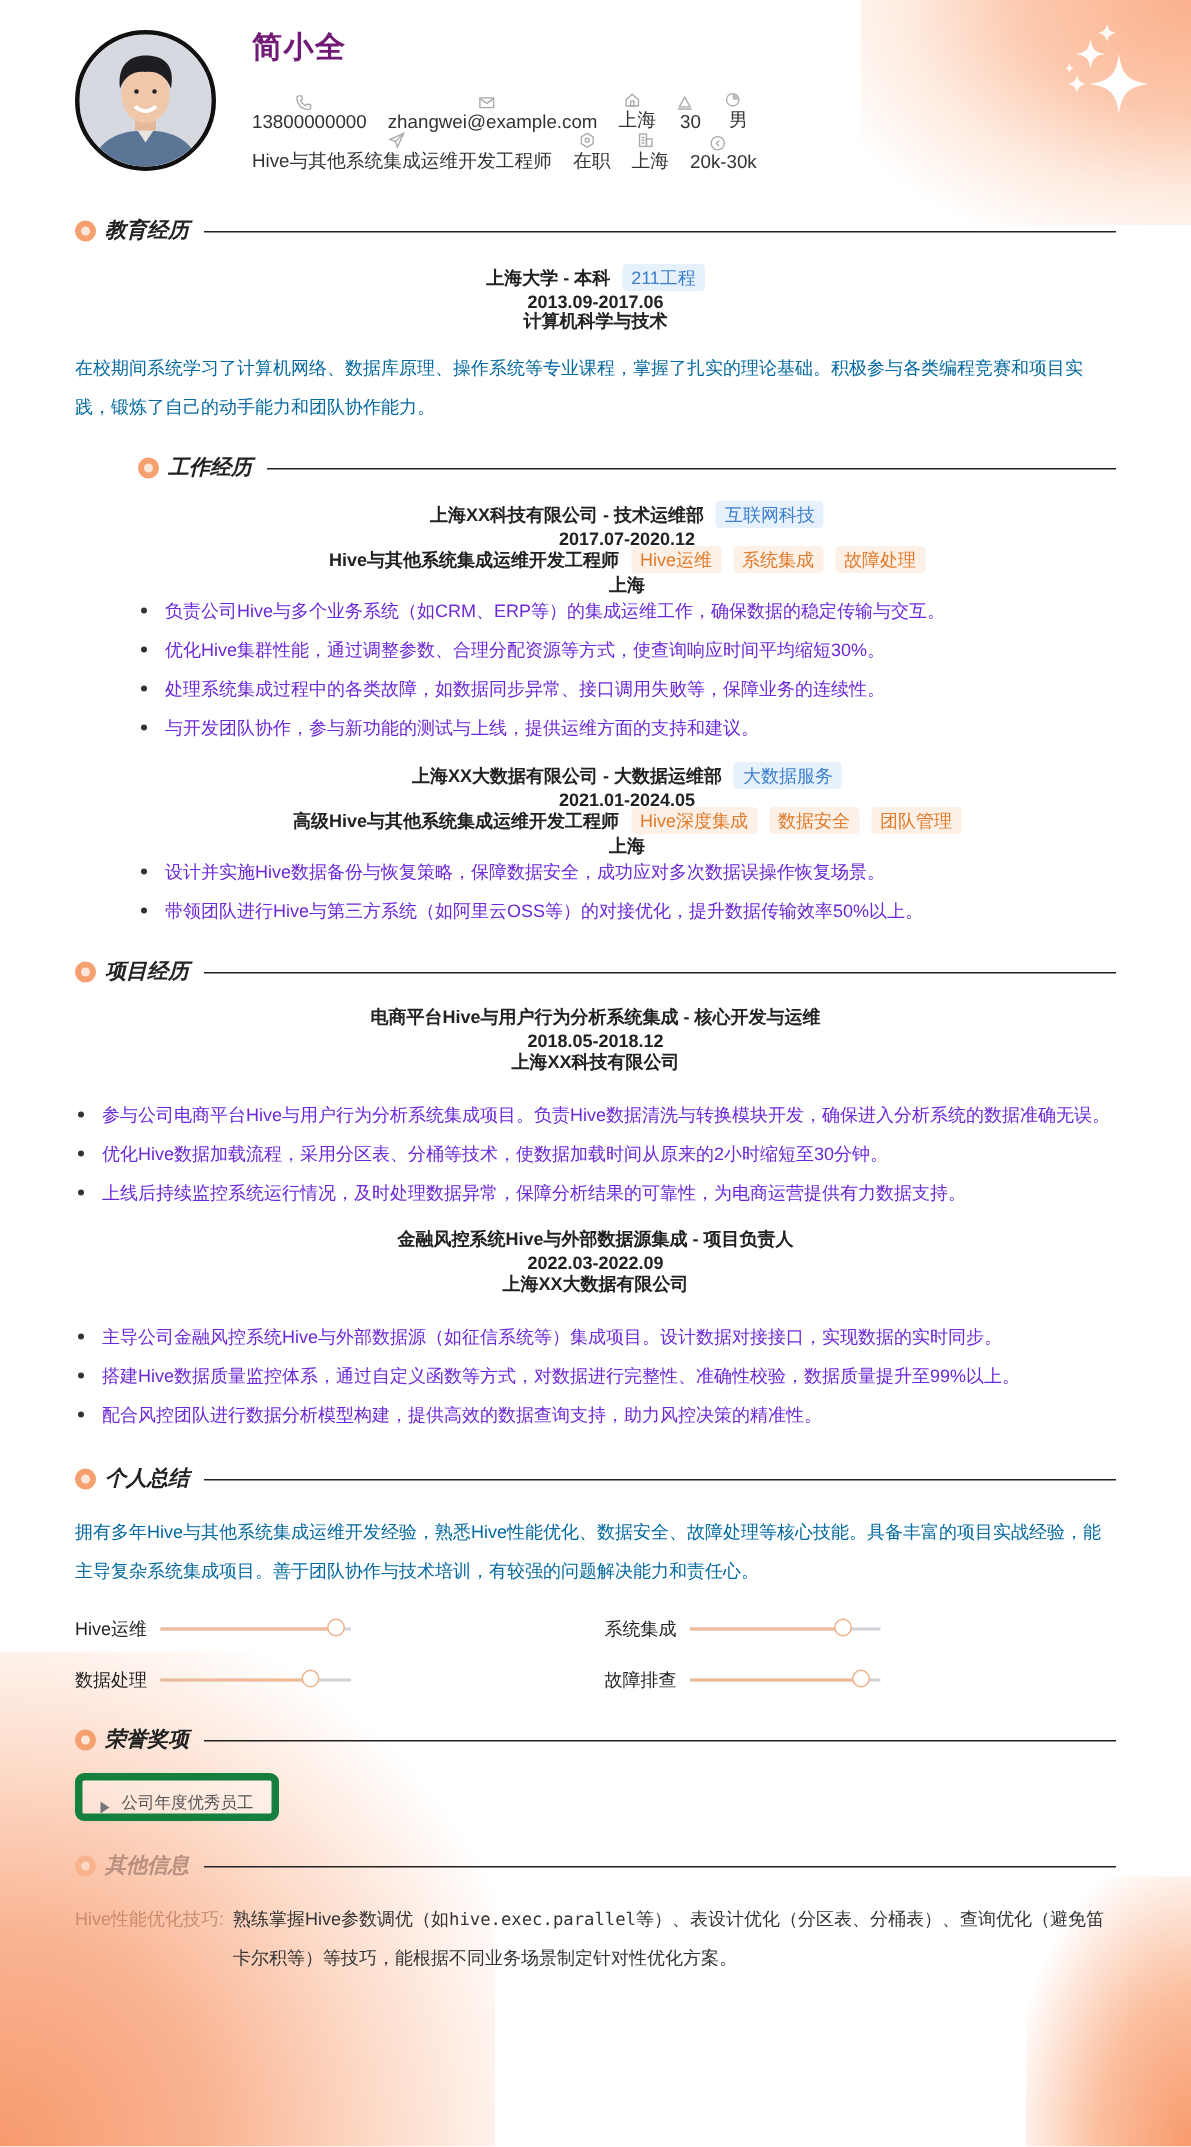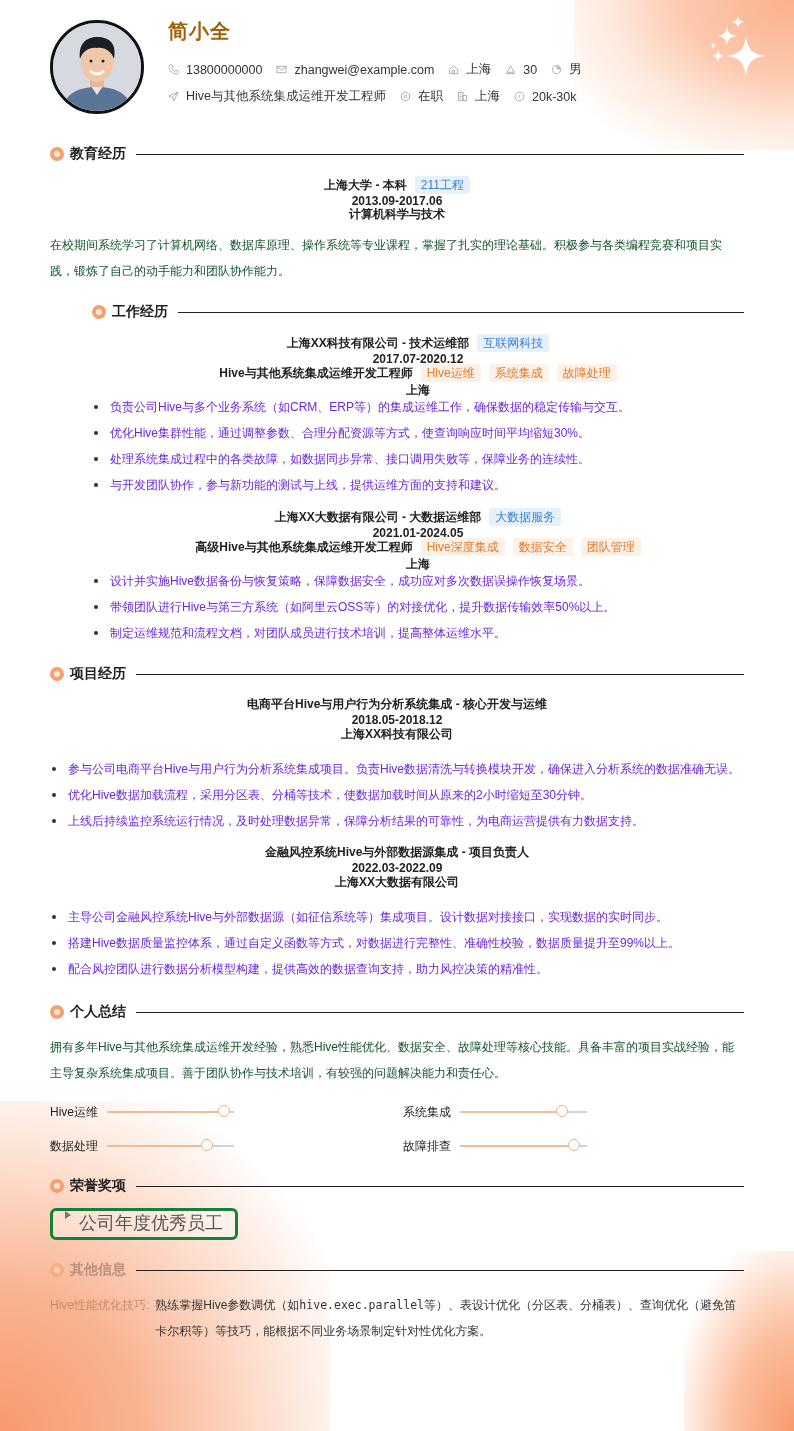--- a/index.html
+++ b/index.html
@@ -28,53 +28,53 @@
   }
   .sparkles { position: absolute; right: 22px; top: 14px; width: 64px; height: 68px; }
   .content { position: relative; padding: 0 50px; }
 
   
   .header { position: relative; height: 140px; }
   .avatar {
     position: absolute; left: 50px; top: 20px; width: 94px; height: 94px;
     border-radius: 50%; border: 3px solid #111; overflow: hidden; background: #d9dce2;
   }
-  .name { position: absolute; left: 168px; top: 18px; font-size: 20px; font-weight: bold; color: #a16207; letter-spacing: 1px; }
+  .name { position: absolute; left: 168px; top: 18px; font-size: 20px; font-weight: bold; color: #701a75; letter-spacing: 1px; }
   .info-row { position: absolute; left: 168px; display: flex; align-items: center; font-size: 12.5px; color: #333; }
   .info-row.r1 { top: 61px; }
   .info-row.r2 { top: 88px; }
-  .info-item { display: flex; align-items: center; margin-right: 14px; }
+  .info-item { display: flex; align-items: center; margin-right: 14px; flex-direction: column; }
   .info-icon { width: 11px; height: 11px; margin-right: 7px; color: #aaa; }
 
   
   .section-head { display: flex; align-items: center; height: 20px; margin-bottom: 12px; }
   .sec-icon { width: 14px; height: 14px; border-radius: 50%; background: #f6a06f; margin-right: 6px; position: relative; }
   .sec-icon::after { content:""; position:absolute; left:4px; top:4px; width:6px; height:6px; border-radius:50%; background:rgba(255,255,255,0.75); }
-  .sec-title { font-size: 14px; font-weight: bold; color: #222; margin-right: 10px; }
+  .sec-title { font-size: 14px; font-weight: bold; color: #222; margin-right: 10px; font-style: italic; }
   .sec-line { flex: 1; height: 1px; background: #222; }
 
   .row { display: flex; justify-content: space-between; align-items: center; height: 22px; margin-bottom: 8px; font-size: 12px; flex-direction: column; }
   .row .left { display: flex; align-items: center; font-weight: bold; color: #222; }
   .row .right { font-weight: bold; color: #222; }
   .tag { display: inline-block; padding: 1px 6px; margin-left: 8px; font-size: 12px; font-weight: normal; border-radius: 3px; line-height: 16px; }
   .tag.blue { background: #e7f1fc; color: #3b7fce; }
   .tag.orange { background: #fdf0e6; color: #e07a2a; }
-  .para { font-size: 12px; line-height: 26px; color: #14532d; }
+  .para { font-size: 12px; line-height: 26px; color: #0369a1; }
   ul.bullets { list-style: none; }
   ul.bullets li { position: relative; padding-left: 18px; font-size: 12px; line-height: 26px; color: #6d28d9; }
   ul.bullets li::before { content: ""; position: absolute; left: 2px; top: 11px; width: 4px; height: 4px; border-radius: 50%; background: #333; }
 
   .skills { display: grid; grid-template-columns: 353px 353px; row-gap: 14px; margin-top: 8px; }
   .skill { display: flex; align-items: center; height: 20px; }
   .skill-name { width: 57px; font-size: 12px; color: #222; }
   .skill-track { position: relative; width: 127px; height: 2px; background: #cfd4dc; }
   .skill-fill { position: absolute; left: 0; top: 0; height: 2px; background: #f0bb96; }
   .skill-knob { position: absolute; top: -6px; width: 12px; height: 12px; border-radius: 50%; border: 1.5px solid #f0b088; background: #fff; margin-left: -6px; }
 
-  .award { display: inline-flex; align-items: flex-start; border: 3px solid #15803d; border-radius: 6px; padding: 0 12px; height: 32px; font-size: 18px; color: #555; background: rgba(255,255,255,0.35); }
+  .award { display: inline-flex; align-items: flex-end; border: 5px solid #15803d; border-radius: 6px; padding: 0 12px; height: 32px; font-size: 11px; color: #555; background: rgba(255,255,255,0.35); }
   .award .tri { width: 0; height: 0; border-left: 6px solid #777; border-top: 4px solid transparent; border-bottom: 4px solid transparent; margin-right: 8px; }
 
   .other { display: flex; font-size: 12px; line-height: 26px; color: #333; }
   .other .label { color: #c98a6d; white-space: nowrap; }
   .other .text code { font-family: "DejaVu Sans Mono", monospace; font-size: 11.5px; }
 </style>
 </head>
 <body>
 
 <div class="bg-tr"></div>
@@ -244,21 +244,20 @@
           <span>高级Hive与其他系统集成运维开发工程师</span>
           <span class="tag orange">Hive深度集成</span>
           <span class="tag orange">数据安全</span>
           <span class="tag orange">团队管理</span>
         </div>
         <span class="right">上海</span>
       </div>
       <ul class="bullets">
         <li>设计并实施Hive数据备份与恢复策略，保障数据安全，成功应对多次数据误操作恢复场景。</li>
         <li>带领团队进行Hive与第三方系统（如阿里云OSS等）的对接优化，提升数据传输效率50%以上。</li>
-        <li>制定运维规范和流程文档，对团队成员进行技术培训，提高整体运维水平。</li>
       </ul>
     </div>
   </section>
 
   <section style="margin-top:18px;">
     <div class="section-head">
       <span class="sec-icon"></span>
       <span class="sec-title">项目经历</span>
       <span class="sec-line"></span>
     </div>

